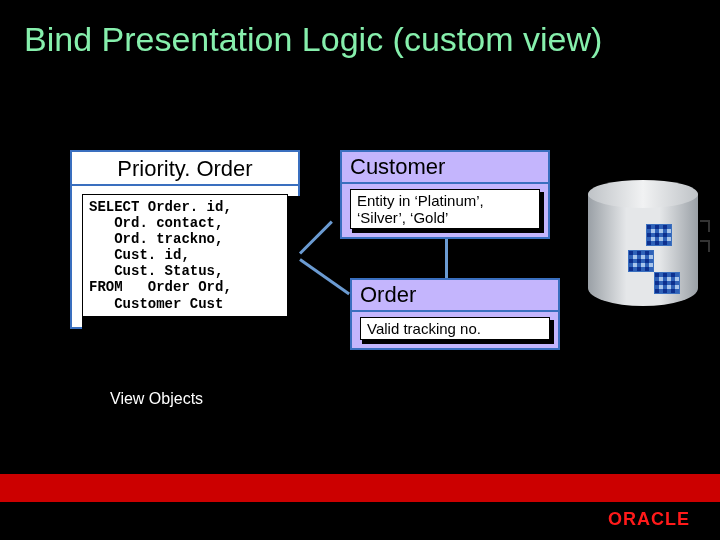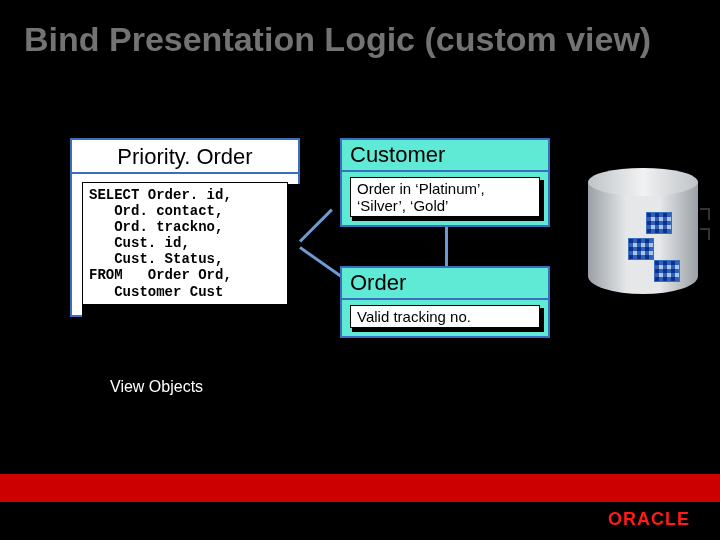--- a/index.html
+++ b/index.html
@@ -3,24 +3,24 @@
 <meta charset="utf-8">
 <style>
   * { margin:0; padding:0; box-sizing:border-box; }
   body {
     width:720px; height:540px;
     background:#000; color:#fff;
     font-family:Arial, Helvetica, sans-serif;
     position:relative; overflow:hidden;
   }
   .title {
-    font-size:34px; font-weight:bold; color:#737373;
+    font-size:34px; font-weight:normal; color:#86efac;
     padding:20px 24px 0 24px; line-height:1.15;
   }
-  .content { position:absolute; left:0; top:128px; width:648px; height:320px; }
+  .content { position:absolute; left:0; top:140px; width:648px; height:320px; }
   
   .priority-box {
     position:absolute; left:70px; top:10px;
     width:230px;
     background:#fff; border:2px solid #3a6fbf;
   }
   .priority-title {
     font-size:22px; color:#000; text-align:center;
     padding:4px 0 2px 0;
     border-bottom:2px solid #3a6fbf;
@@ -35,24 +35,24 @@
   }
   .sql-code {
     position:relative; z-index:1;
     background:#fff; border:1px solid #000;
     font-family:"Courier New", monospace; font-size:14px; line-height:1.15;
     color:#000; padding:4px 6px; white-space:pre;font-weight:bold;
   }
   
   .entity-box {
     position:absolute; left:340px;
-    width:210px; background:#5eead4; border:2px solid #3a6fbf;
+    width:210px; background:#c4b5fd; border:2px solid #3a6fbf;
   }
   .cust-box { top:10px; }
-  .order-box { top:138px; }
+  .order-box { top:138px;margin-left:10px; }
   .entity-title {
     font-size:22px; color:#000; padding:2px 8px;
     border-bottom:2px solid #3a6fbf;
   }
   .entity-rule-wrap { position:relative; padding:5px 8px 8px 8px; }
   .rule-shadow {
     position:absolute; left:10px; top:8px; right:4px; bottom:4px;
     background:#000; z-index:0;
   }
   .entity-rule {
@@ -124,21 +124,21 @@
   </div>
 
   <div class="line line1"></div>
   <div class="line line2"></div>
   <div class="entity-link"></div>
 
   <div class="entity-box cust-box">
     <div class="entity-title">Customer</div>
     <div class="entity-rule-wrap">
       <div class="rule-shadow"></div>
-      <div class="entity-rule">Order in ‘Platinum’, ‘Silver’, ‘Gold’</div>
+      <div class="entity-rule">Entity in ‘Platinum’, ‘Silver’, ‘Gold’</div>
     </div>
   </div>
 
   <div class="entity-box order-box">
     <div class="entity-title">Order</div>
     <div class="entity-rule-wrap">
       <div class="rule-shadow"></div>
       <div class="entity-rule">Valid tracking no.</div>
     </div>
   </div>

